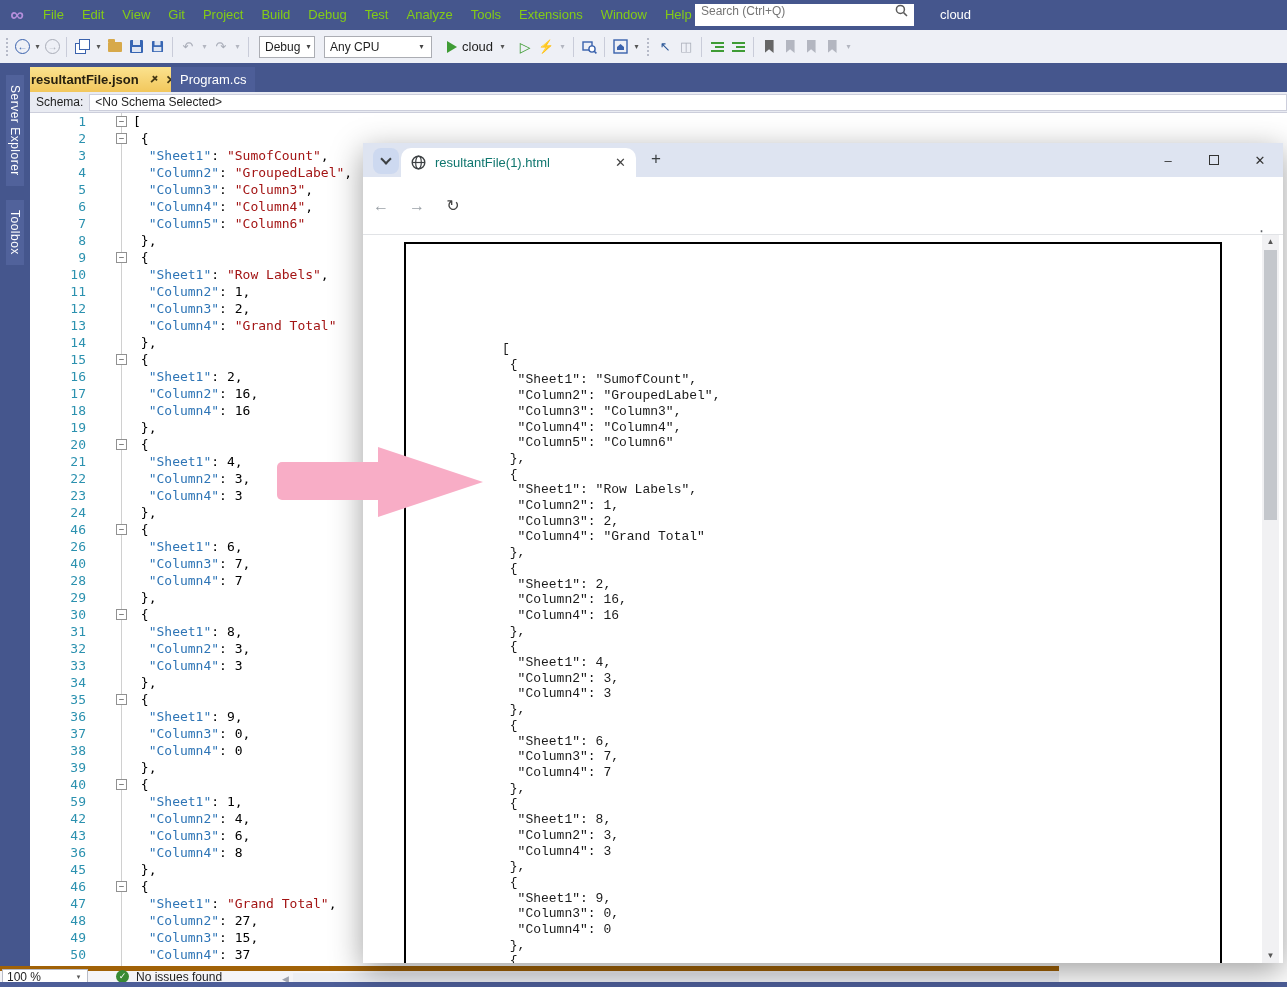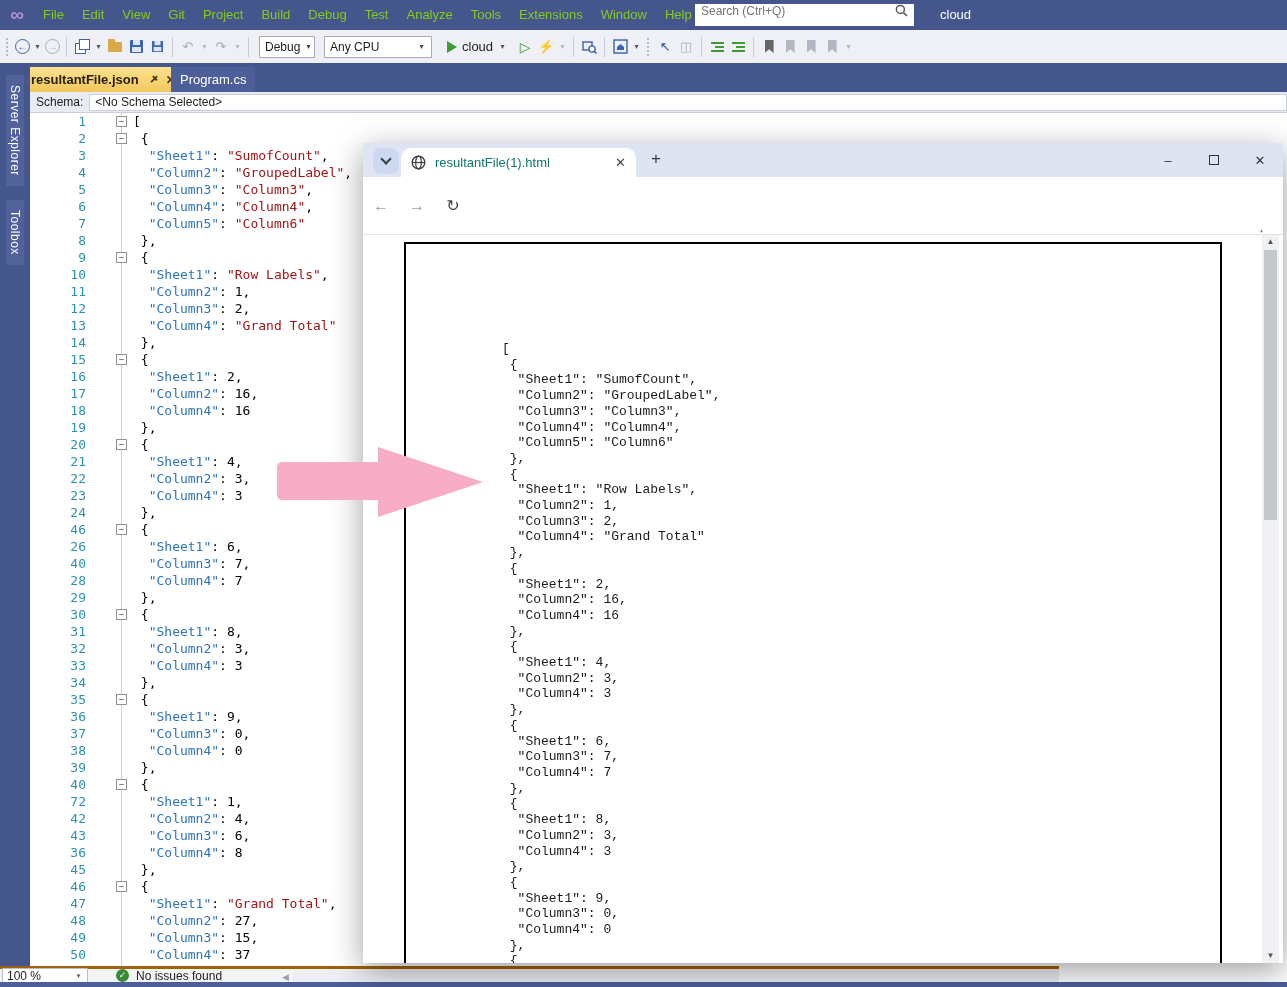--- a/index.html
+++ b/index.html
@@ -71,21 +71,21 @@
   .ed-line{display:flex;height:17px;font:13px/17px "DejaVu Sans Mono",monospace;white-space:pre}
   .ln{width:58px;text-align:right;color:#2b91af;padding-right:2px}
   .fold{width:45px;position:relative;flex:none}
   .fold-line{position:absolute;left:33px;top:0;bottom:0;width:1px;background:#d0d0d0}
   .fold-box{position:absolute;left:28px;top:3px;width:11px;height:11px;border:1px solid #919191;background:#fff;color:#555;font:9px/9px "DejaVu Sans Mono",monospace;text-align:center}
   .code{color:#000}
   .code .k{color:#2e75b6}
   .code .s{color:#a31515}
 
   
-  .statusbar{position:absolute;left:0;top:966px;width:1059px;height:16px;background:#f4f4f7;border-top:3px solid #a16207;display:flex;align-items:center;font-size:12px;color:#1e1e1e}
+  .statusbar{position:absolute;left:0;top:966px;width:1059px;height:16px;background:#f4f4f7;border-top:5px solid #a16207;display:flex;align-items:center;font-size:12px;color:#1e1e1e}
   .zoom-box{width:86px;height:16px;background:#fff;border:1px solid #b9bcc6;display:flex;align-items:center;justify-content:space-between;padding:0 4px;margin-left:2px}
   .zoom-box .caret{font-size:7px}
   .check-circle{width:13px;height:13px;border-radius:50%;background:#388a34;color:#fff;font-size:9px;line-height:13px;text-align:center;margin-left:28px}
   .status-msg{margin-left:7px}
   .hscroll{position:absolute;left:282px;top:1px;right:0;height:14px;display:flex;align-items:center}
   .hscroll .arr{color:#9ea2ad;font-size:9px;margin-right:4px}
   .hscroll .track{flex:1;height:12px;background:#eceef3}
   .bottomstrip{position:absolute;left:0;top:982px;width:1287px;height:5px;background:#4d5e98}
 
   
@@ -297,21 +297,21 @@
       <div class="ed-line"><span class="ln">31</span><span class="fold"><span class="fold-line"></span></span><span class="code">  <span class="k">"Sheet1"</span>: 8,</span></div>
       <div class="ed-line"><span class="ln">32</span><span class="fold"><span class="fold-line"></span></span><span class="code">  <span class="k">"Column2"</span>: 3,</span></div>
       <div class="ed-line"><span class="ln">33</span><span class="fold"><span class="fold-line"></span></span><span class="code">  <span class="k">"Column4"</span>: 3</span></div>
       <div class="ed-line"><span class="ln">34</span><span class="fold"><span class="fold-line"></span></span><span class="code"> },</span></div>
       <div class="ed-line"><span class="ln">35</span><span class="fold"><span class="fold-line"></span><span class="fold-box">−</span></span><span class="code"> {</span></div>
       <div class="ed-line"><span class="ln">36</span><span class="fold"><span class="fold-line"></span></span><span class="code">  <span class="k">"Sheet1"</span>: 9,</span></div>
       <div class="ed-line"><span class="ln">37</span><span class="fold"><span class="fold-line"></span></span><span class="code">  <span class="k">"Column3"</span>: 0,</span></div>
       <div class="ed-line"><span class="ln">38</span><span class="fold"><span class="fold-line"></span></span><span class="code">  <span class="k">"Column4"</span>: 0</span></div>
       <div class="ed-line"><span class="ln">39</span><span class="fold"><span class="fold-line"></span></span><span class="code"> },</span></div>
       <div class="ed-line"><span class="ln">40</span><span class="fold"><span class="fold-line"></span><span class="fold-box">−</span></span><span class="code"> {</span></div>
-      <div class="ed-line"><span class="ln">72</span><span class="fold"><span class="fold-line"></span></span><span class="code">  <span class="k">"Sheet1"</span>: 1,</span></div>
+      <div class="ed-line"><span class="ln">59</span><span class="fold"><span class="fold-line"></span></span><span class="code">  <span class="k">"Sheet1"</span>: 1,</span></div>
       <div class="ed-line"><span class="ln">42</span><span class="fold"><span class="fold-line"></span></span><span class="code">  <span class="k">"Column2"</span>: 4,</span></div>
       <div class="ed-line"><span class="ln">43</span><span class="fold"><span class="fold-line"></span></span><span class="code">  <span class="k">"Column3"</span>: 6,</span></div>
       <div class="ed-line"><span class="ln">36</span><span class="fold"><span class="fold-line"></span></span><span class="code">  <span class="k">"Column4"</span>: 8</span></div>
       <div class="ed-line"><span class="ln">45</span><span class="fold"><span class="fold-line"></span></span><span class="code"> },</span></div>
       <div class="ed-line"><span class="ln">46</span><span class="fold"><span class="fold-line"></span><span class="fold-box">−</span></span><span class="code"> {</span></div>
       <div class="ed-line"><span class="ln">47</span><span class="fold"><span class="fold-line"></span></span><span class="code">  <span class="k">"Sheet1"</span>: <span class="s">"Grand Total"</span>,</span></div>
       <div class="ed-line"><span class="ln">48</span><span class="fold"><span class="fold-line"></span></span><span class="code">  <span class="k">"Column2"</span>: 27,</span></div>
       <div class="ed-line"><span class="ln">49</span><span class="fold"><span class="fold-line"></span></span><span class="code">  <span class="k">"Column3"</span>: 15,</span></div>
       <div class="ed-line"><span class="ln">50</span><span class="fold"><span class="fold-line"></span></span><span class="code">  <span class="k">"Column4"</span>: 37</span></div>
       <div class="ed-line"><span class="ln">51</span><span class="fold"><span class="fold-line"></span></span><span class="code"> }</span></div>

